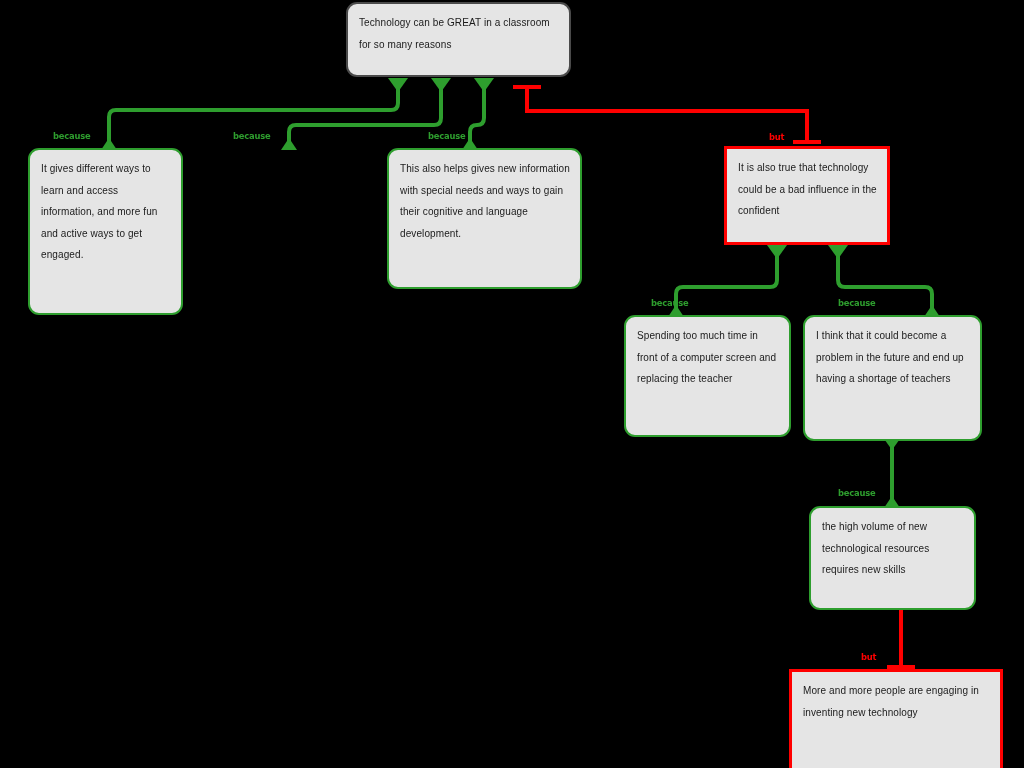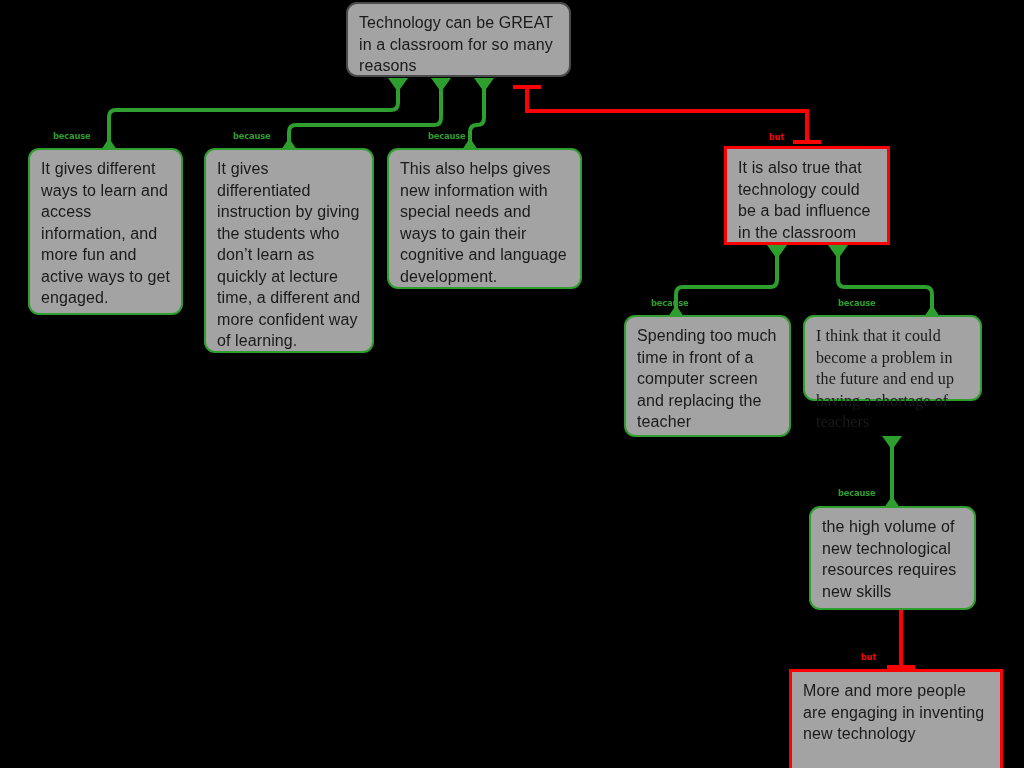--- a/index.html
+++ b/index.html
@@ -11,24 +11,24 @@
   #canvas {
     position: relative;
     width: 1024px;
     height: 768px;
     background: #000000;
     overflow: hidden;
     font-family: "Liberation Sans", sans-serif;
   }
   .node {
     position: absolute;
-    background: #a3a3a3;
+    background: #e5e5e5;
     box-sizing: border-box;
     padding: 8px 10px 8px 11px;
-    font-size: 16px;
+    font-size: 10px;
     line-height: 21.5px;
     color: #1a1a1a;
     letter-spacing: 0.1px;
     white-space: pre-wrap;
   }
   .node.green {
     border: 2.5px solid #2e9e2e;
     border-radius: 11px;
   }
   .node.root {
@@ -131,27 +131,26 @@
   <div class="edge-label because" style="left:838px; top:297px;">because</div>
 
   <div class="edge-label because" style="left:838px; top:487px;">because</div>
 
   <div class="edge-label but" style="left:861px; top:651px;">but</div>
 
   <div class="node root" style="left:346px; top:2px; width:225px; height:75px;">Technology can be GREAT in a classroom for so many reasons</div>
 
   <div class="node green" style="left:28px; top:148px; width:155px; height:167px;">It gives different ways to learn and access information, and more fun and active ways to get engaged.</div>
 
-  <div class="node green" style="left:204px; top:148px; width:170px; height:205px;">It gives differentiated instruction by giving the students who don’t learn as quickly at lecture time, a different and more confident way of learning.</div>
 
   <div class="node green" style="left:387px; top:148px; width:195px; height:141px;">This also helps gives new information with special needs and ways to gain their cognitive and language development.</div>
 
-  <div class="node red" style="left:724px; top:146px; width:166px; height:99px;">It is also true that technology could be a bad influence in the classroom</div>
+  <div class="node red" style="left:724px; top:146px; width:166px; height:99px;">It is also true that technology could be a bad influence in the confident</div>
 
   <div class="node green" style="left:624px; top:315px; width:167px; height:122px;">Spending too much time in front of a computer screen and replacing the teacher</div>
 
-  <div class="node green" style="left:803px; top:315px; width:179px; height:86px;font-family:Liberation Serif, serif;">I think that it could become a problem in the future and end up having a shortage of teachers</div>
+  <div class="node green" style="left:803px; top:315px; width:179px; height:126px;">I think that it could become a problem in the future and end up having a shortage of teachers</div>
 
   <div class="node green" style="left:809px; top:506px; width:167px; height:104px;">the high volume of new technological resources requires new skills</div>
 
   <div class="node red" style="left:789px; top:669px; width:214px; height:112px;">More and more people are engaging in inventing new technology</div>
 
 </div>
 
 </body></html>

